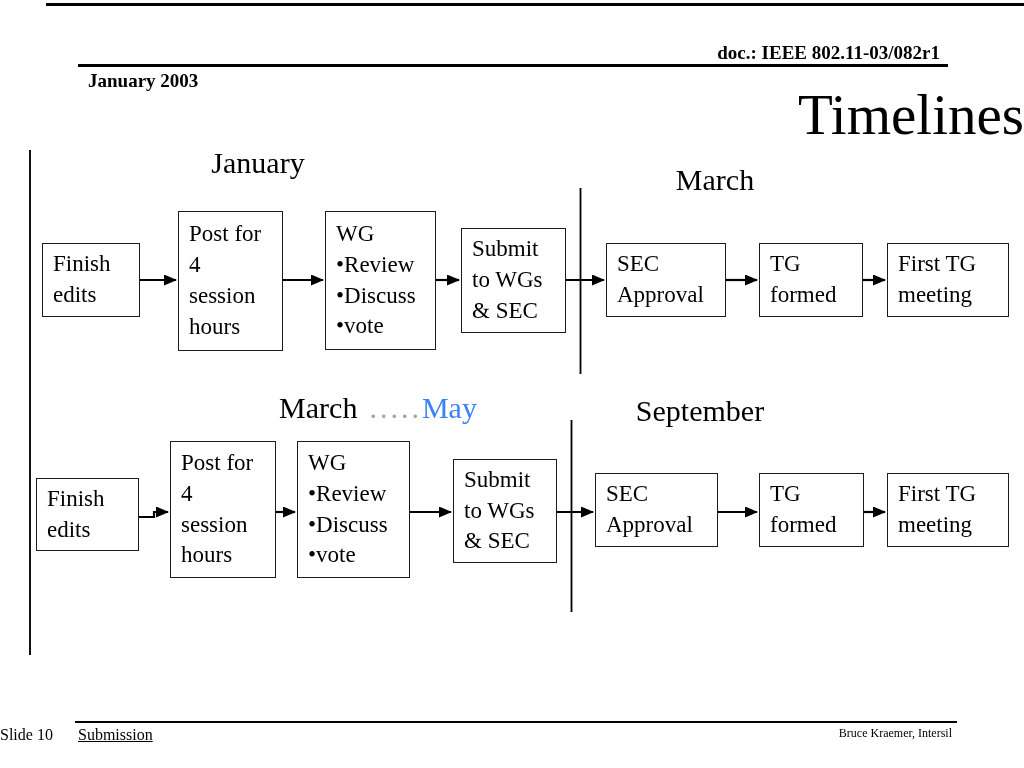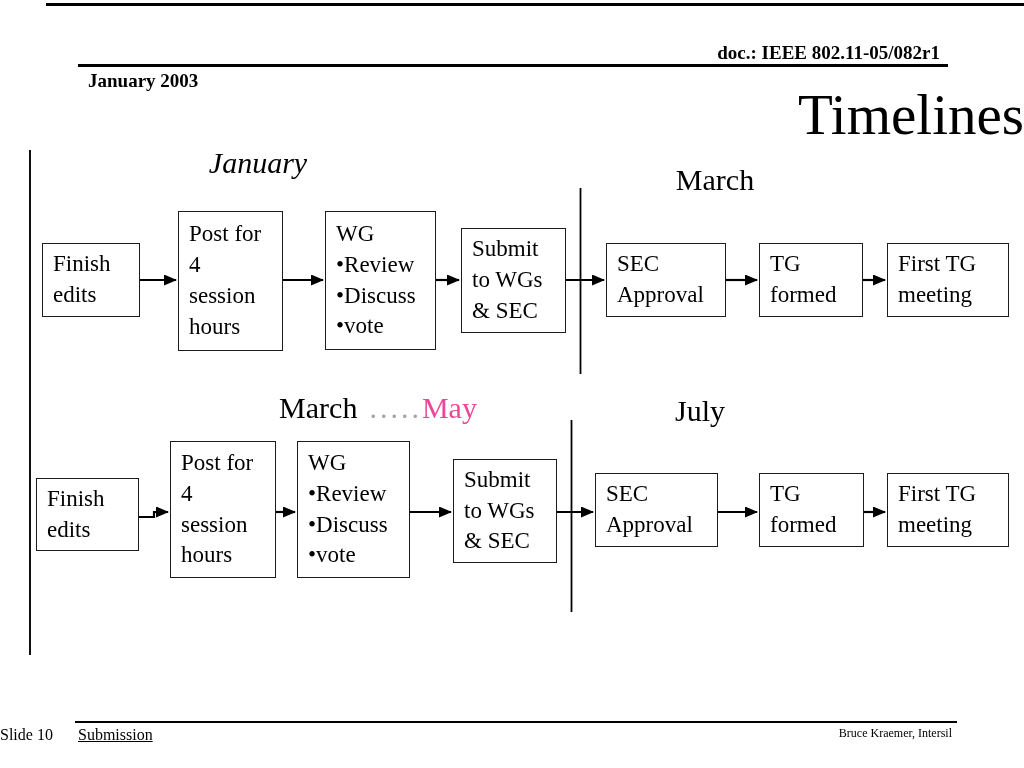--- a/index.html
+++ b/index.html
@@ -17,47 +17,47 @@
   .hdr-doc{right:84px;top:42px;font-size:19px;font-weight:bold;white-space:nowrap;}
   .hdr-rule{left:78px;top:64px;width:870px;height:0;border-top:3px solid #000;}
   .ftr-rule{left:75px;top:721px;width:882px;height:0;border-top:2px solid #000;}
   .ftr-left{left:78px;top:726px;font-size:16px;text-decoration:underline;}
   .ftr-center{left:0;top:726px;width:892px;text-align:left;font-size:16px;}
   .ftr-right{right:72px;top:726px;font-size:12px;white-space:nowrap;}
   
   .slide-title{left:0;top:82px;width:1024px;text-align:right;font-size:57px;}
   
   .period-label{font-size:30px;text-align:center;white-space:nowrap;}
-  .muted{color:#ec4899;}
+  .muted{color:#3b82f6;}
   .dots{letter-spacing:3px;margin-left:12px;color:#a5a5a5;}
   
   .flow-box{
     position:absolute;border:1.6px solid #1c1c1c;background:#fff;
     display:flex;flex-direction:column;justify-content:center;
     padding-left:10px;box-sizing:border-box;
     font-size:23px;line-height:1.34;white-space:nowrap;
   }
   svg.connectors{position:absolute;left:0;top:0;pointer-events:none;}
 </style>
 </head>
 <body>
 
 <div class="abs edge-top"></div>
 <div class="abs edge-left"></div>
 
 <div>
   <div class="abs hdr-date">January 2003</div>
-  <div class="abs hdr-doc">doc.: IEEE 802.11-05/082r1</div>
+  <div class="abs hdr-doc">doc.: IEEE 802.11-03/082r1</div>
   <div class="abs hdr-rule"></div>
 </div>
 
 <div class="abs slide-title">Timelines</div>
 
 <div>
-  <div class="abs period-label" style="left:158px;top:146px;width:200px;font-style:italic;">January</div>
+  <div class="abs period-label" style="left:158px;top:146px;width:200px;">January</div>
   <div class="abs period-label" style="left:615px;top:163px;width:200px;">March</div>
 
   <div class="flow-box" style="left:42px;top:243px;width:98px;height:74px;">
     <span>Finish</span>
     <span>edits</span>
   </div>
 
   <div class="flow-box" style="left:178px;top:211px;width:105px;height:140px;">
     <span>Post for</span>
     <span>4</span>
@@ -91,21 +91,21 @@
   <div class="flow-box" style="left:887px;top:243px;width:122px;height:74px;">
     <span>First TG</span>
     <span>meeting</span>
   </div>
 </div>
 
 <div>
   <div class="abs period-label" style="left:228px;top:391px;width:300px;">
     <span>March</span><span class="dots">.....</span><span class="muted">May</span>
   </div>
-  <div class="abs period-label" style="left:600px;top:394px;width:200px;">July</div>
+  <div class="abs period-label" style="left:600px;top:394px;width:200px;">September</div>
 
   <div class="flow-box" style="left:36px;top:478px;width:103px;height:73px;">
     <span>Finish</span>
     <span>edits</span>
   </div>
 
   <div class="flow-box" style="left:170px;top:441px;width:106px;height:137px;">
     <span>Post for</span>
     <span>4</span>
     <span>session</span>

